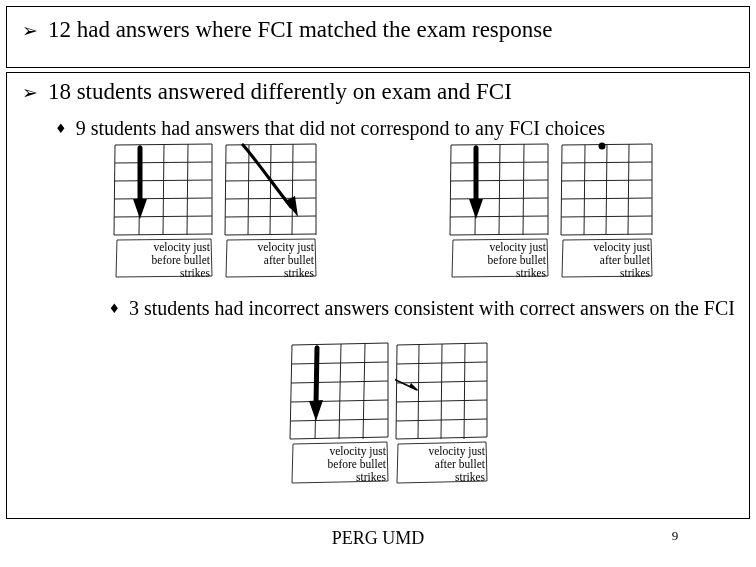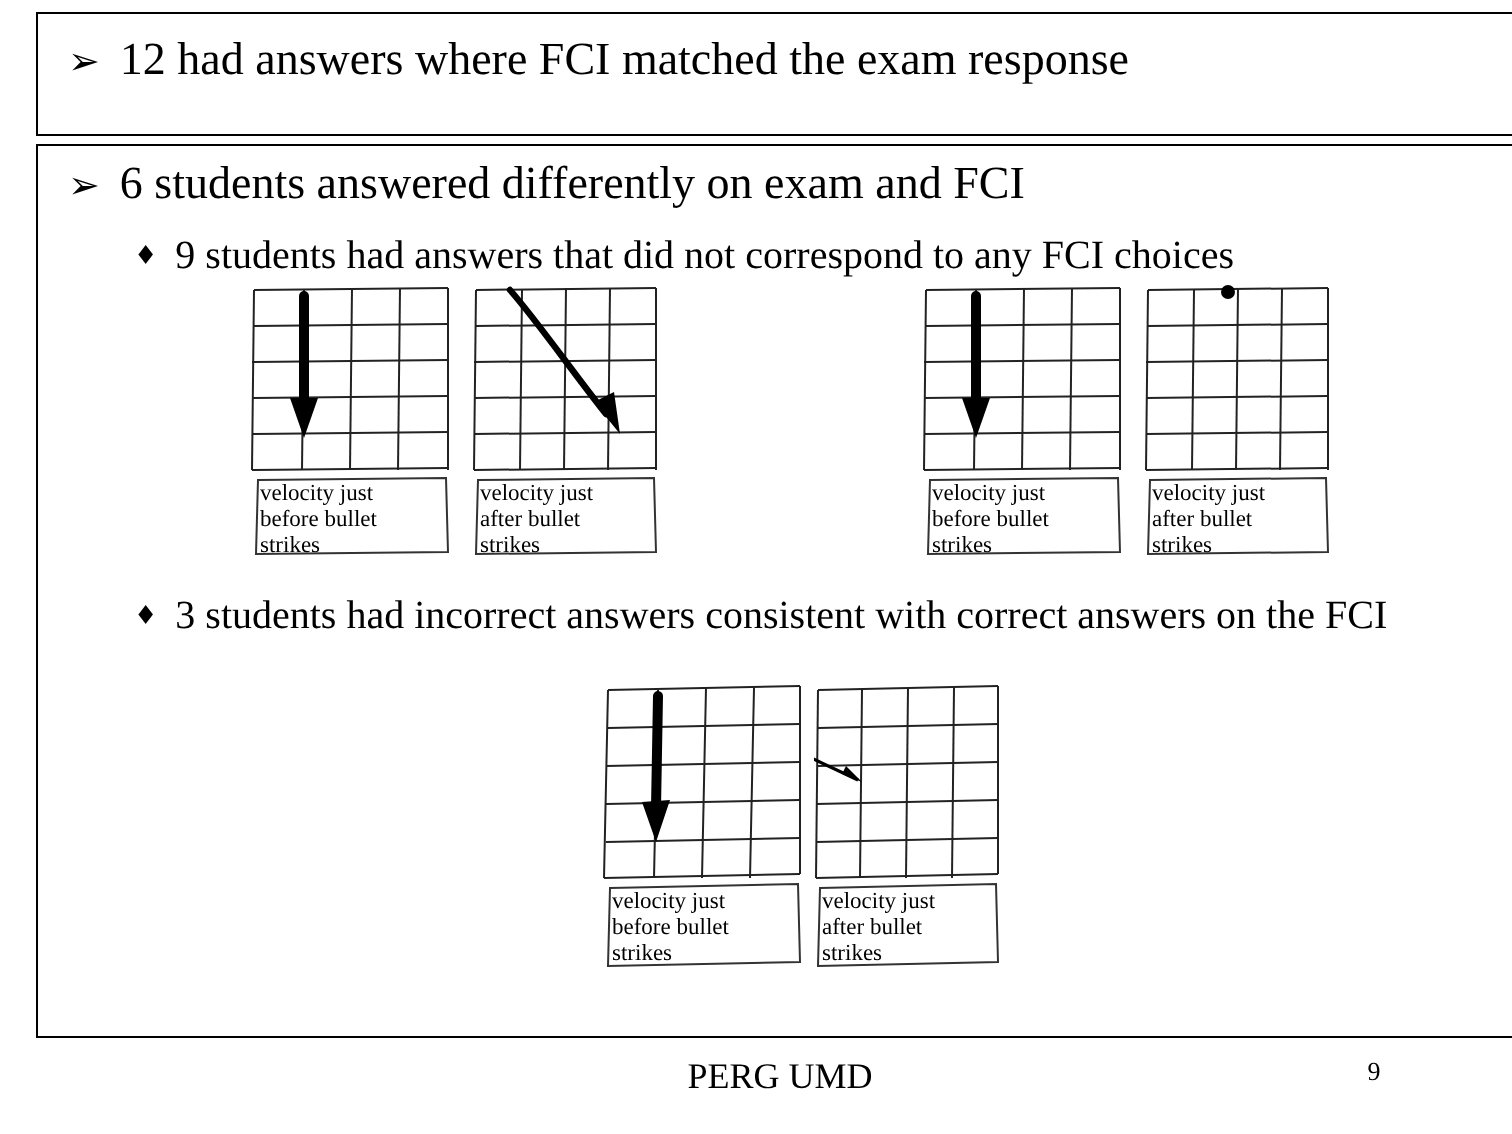--- a/index.html
+++ b/index.html
@@ -10,21 +10,21 @@
   body {
     width: 756px;
     height: 567px;
     font-family: "Liberation Serif", serif;
     color: #000000;
     position: relative;
     overflow: hidden;
   }
   .slide {
     position: absolute;
-    left: 12px; top: 0;
+    left: 0; top: 0;
     width: 684px;
     height: 567px;
     box-sizing: border-box;
   }
 
   
   .box-top {
     position: absolute;
     left: 6px;
     top: 6px;
@@ -66,40 +66,40 @@
     vertical-align: 2px;
   }
   .lvl2 .text {
     display: inline;
   }
 
   
   #bullet-matched { left: 22px; top: 16px; }
   #bullet-differently { left: 22px; top: 78px; }
   #bullet-nocorrespond { left: 55px; top: 114px; width: 680px; }
-  #bullet-incorrect { left: 55px; top: 294px; width: 680px; }
+  #bullet-incorrect { left: 55px; top: 294px; width: 680px; text-align: right; }
 
   
   .figure {
     position: absolute;
   }
   .figure svg { display: block; }
 
   #fig-a { left: 112px; top: 141px; }
   #fig-b { left: 223px; top: 141px; }
   #fig-c { left: 448px; top: 141px; }
   #fig-d { left: 559px; top: 141px; }
   #fig-e { left: 288px; top: 340px; }
   #fig-f { left: 395px; top: 340px; }
 
   .fig-caption {
     font-family: "Liberation Serif", serif;
     font-size: 11.5px;
     line-height: 13px;
-    text-align: left;
+    text-align: right;
   }
 
   
   .footer-text {
     position: absolute;
     top: 528px;
     left: 0;
     width: 756px;
     text-align: center;
     font-size: 18px;
@@ -121,21 +121,21 @@
 <div class="slide">
 
   <div class="box-top"></div>
   <div class="box-main"></div>
 
   <div class="lvl1" id="bullet-matched">
     <span class="marker">➢</span><span>12 had answers where FCI matched the exam response</span>
   </div>
 
   <div class="lvl1" id="bullet-differently">
-    <span class="marker">➢</span><span>6 students answered differently on exam and FCI</span>
+    <span class="marker">➢</span><span>18 students answered differently on exam and FCI</span>
   </div>
 
   <div class="lvl2" id="bullet-nocorrespond">
     <span class="marker">♦</span><span class="text">9 students had answers that did not correspond to any FCI choices</span>
   </div>
 
   <div class="lvl2" id="bullet-incorrect">
     <span class="marker">♦</span><span class="text">3 students had incorrect answers consistent with correct answers on the FCI</span>
   </div>
 

